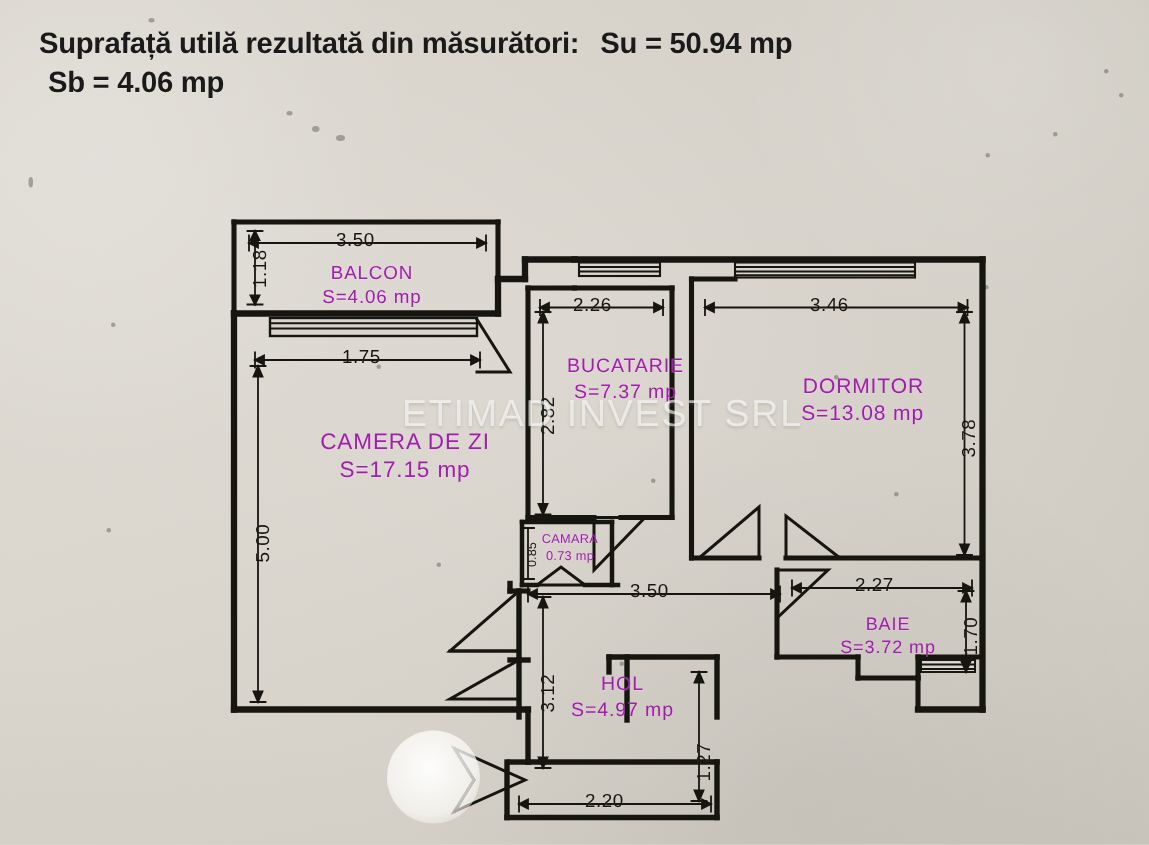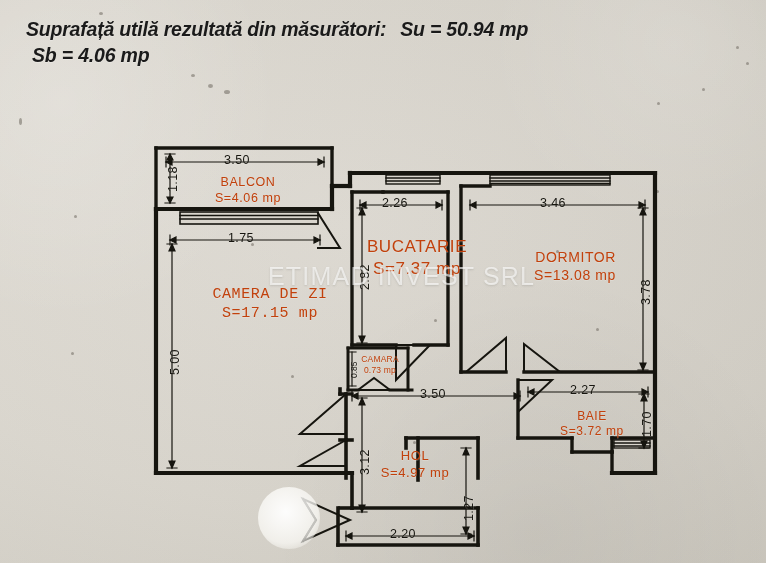--- a/index.html
+++ b/index.html
@@ -25,51 +25,51 @@
       linear-gradient(105deg, rgba(255,255,255,.10) 0%, rgba(0,0,0,.035) 100%);
     pointer-events:none;
   }
   
   .speck{position:absolute;background:#6f6a60;border-radius:50%;opacity:.55;}
 
   
   #header{
     position:absolute;left:26px;top:16px;width:640px;
     font-family:"Liberation Sans", sans-serif;
-    font-style:italic;font-weight:bold;
+    font-weight:bold;
     color:#1a1a1a;
   }
   #header .hline{
     display:flex;align-items:baseline;
     font-size:19.5px;line-height:26px;letter-spacing:-.2px;
     white-space:nowrap;
     text-shadow:0 1px 0 rgba(255,255,255,.25);
   }
   #header .lbl{display:inline-block;}
   #header .val{display:inline-block;margin-left:14px;}
   #header .hline.r2 .val{margin-left:6px;}
 
   
   #plan{position:absolute;left:0;top:0;width:766px;height:563px;}
   #plan svg{display:block;}
 
   
   .room{
-    position:absolute;text-align:center;color:#c2410c;
+    position:absolute;text-align:center;color:#a21caf;
     font-family:"Liberation Sans", sans-serif;
     letter-spacing:.6px;line-height:1.28;
     text-shadow:0 .5px 0 rgba(255,255,255,.2);
     white-space:nowrap;
   }
   .room .nm{display:block;}
   .room .ar{display:block;}
 
   .r-balcon{left:178px;top:174px;width:140px;font-size:12.5px;}
-  .r-camera{left:180px;top:285px;width:180px;font-size:15px;font-family:Liberation Mono, monospace;}
-  .r-bucatarie{left:362px;top:236px;width:110px;font-size:17px;}
+  .r-camera{left:180px;top:285px;width:180px;font-size:15px;}
+  .r-bucatarie{left:362px;top:236px;width:110px;font-size:13px;}
   .r-dormitor{left:476px;top:249px;width:140px;font-size:14px;text-align:right;}
   .r-camara{left:349px;top:354px;width:62px;font-size:8.5px;letter-spacing:.2px;}
   .r-hol{left:360px;top:424px;width:110px;font-size:13px;margin-top:24px;}
   .r-baie{left:542px;top:409px;width:100px;font-size:12px;}
 
   
   .dim{
     position:absolute;color:#16150f;
     font-family:"Liberation Sans", sans-serif;
     font-size:12.5px;letter-spacing:.4px;white-space:nowrap;

